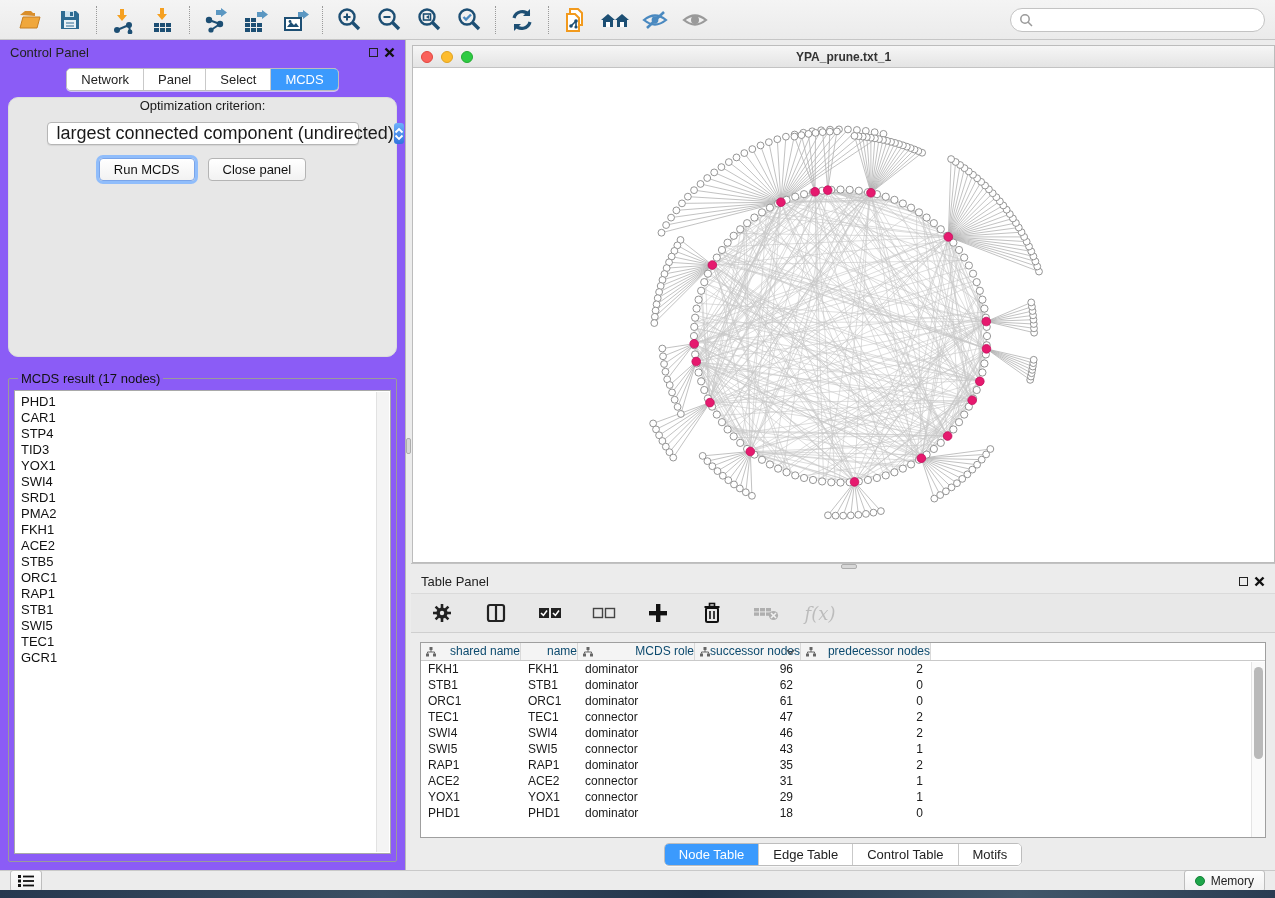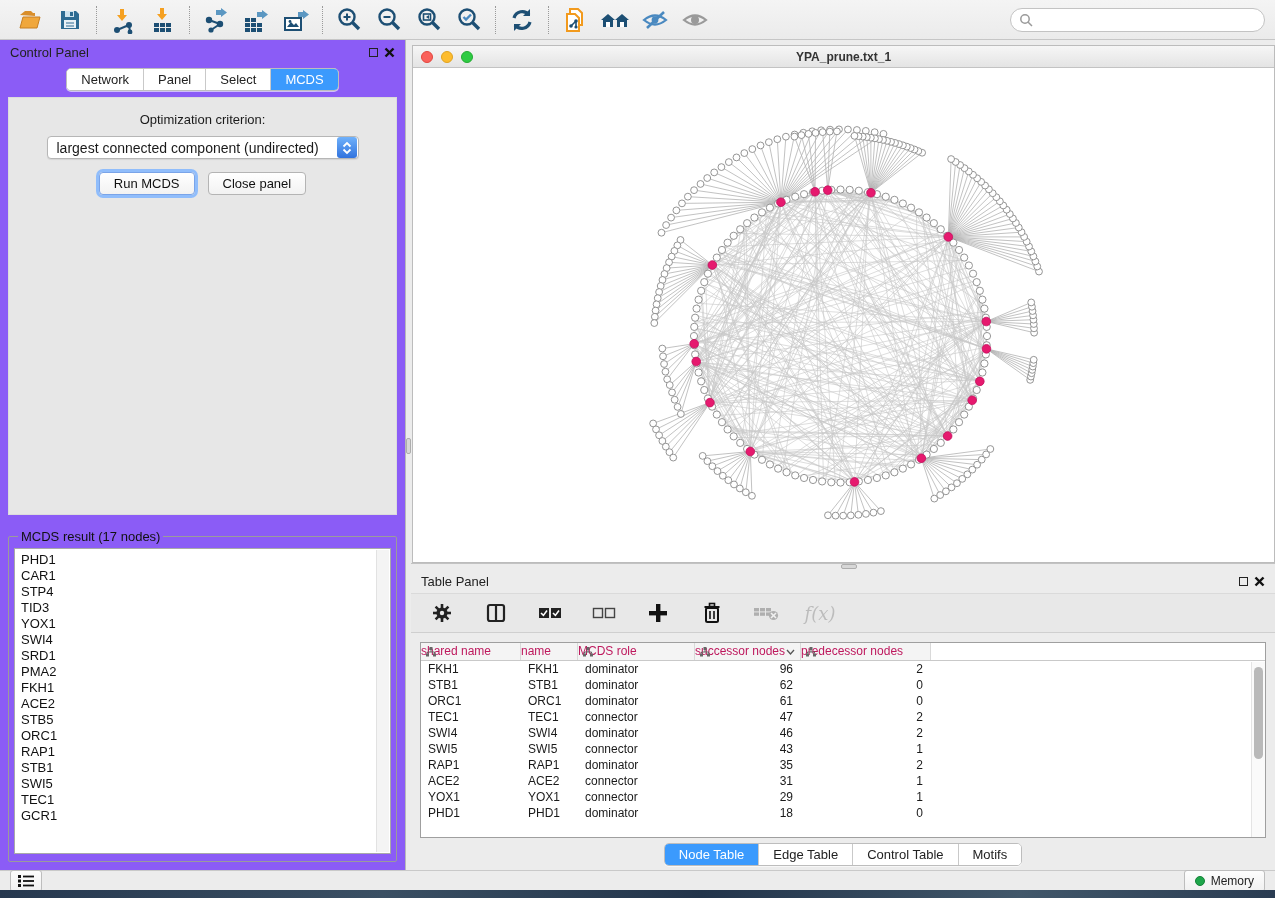--- a/index.html
+++ b/index.html
@@ -29,27 +29,27 @@
   .pt-spacer { flex:1; }
   .float-box { width:9px; height:9px; border:1.5px solid #222; display:inline-block; }
   .cp-tabs-row { display:flex; justify-content:center; margin:4px 0 6px; flex:none; }
   .seg { display:flex; border:1px solid #bdbdbd; border-radius:5px; overflow:hidden; background:#fff;
          box-shadow:0 1px 0 rgba(255,255,255,.6); }
   .seg button { border:none; border-left:1px solid #c9c9c9; background:#fff; padding:2px 14px; font-size:13px;
                 color:#222; cursor:pointer; line-height:17px; }
   .seg button:first-child { border-left:none; }
   .seg button.active { background:#3b9afd; color:#fff; }
   .cp-body { flex:1; padding:0 8px 8px; display:flex; flex-direction:column; min-height:0; }
-  .cp-inset { background:#e7e7e7; border:1px solid #dcdcdc; border-radius:0; height:418px; flex:none;
-              padding-top:14px; }
+  .cp-inset { background:#e7e7e7; border:1px solid #dcdcdc; border-radius:10px; height:260px; flex:none;
+              }
   .opt-label { text-align:center; font-size:13px; margin-bottom:9px; }
   .dropdown { margin:0 auto; width:312px; height:23px; background:#fff; border:1px solid #b6b6b6;
               border-radius:4px; display:flex; align-items:center; cursor:pointer;
               box-shadow:0 1px 1px rgba(0,0,0,.08); }
-  .dropdown .dd-text { flex:1; font-size:14px; padding-left:9px; white-space:nowrap; }
+  .dropdown .dd-text { flex:1; font-size:18px; padding-left:9px; white-space:nowrap; }
   .dd-stepper { width:20px; height:21px; border-radius:3px; background:linear-gradient(#6fb1fb,#3173de);
                 display:flex; align-items:center; justify-content:center; margin-right:1px; }
   .btn-row { display:flex; justify-content:center; gap:13px; margin-top:13px; }
   .mac-btn { background:linear-gradient(#ffffff,#f2f2f2); border:1px solid #b4b4b4; border-radius:4px;
              font-size:13px; padding:3px 14px; min-width:95px; cursor:pointer; color:#111; }
   .mac-btn.focus { box-shadow:0 0 0 3px #90bdfb; border-color:#7aa4e8; }
   .mcds-fieldset { margin-top:14px; flex:1; border:1px solid #9b9b9b; border-radius:2px; padding:4px 5px 7px;
                    min-height:0; display:flex; flex-direction:column; }
   .mcds-fieldset legend { font-size:13px; padding:0 3px; margin-left:4px; color:#111; }
   .mcds-list { flex:1; background:#fff; border:1px solid #a9a9a9; position:relative; overflow:hidden;
@@ -84,21 +84,21 @@
   .table-panel { flex:1; display:flex; flex-direction:column; min-height:0; background:#ececec; }
   .tp-toolbar { height:40px; flex:none; background:#e8e8e8; border-top:1px solid #dadada;
                 border-bottom:1px solid #cfcfcf; display:flex; align-items:center; padding:0 14px; gap:20px; }
   .tp-btn { width:34px; height:32px; border:none; background:transparent; display:flex; align-items:center;
             justify-content:center; cursor:pointer; }
   .tp-btn.disabled { opacity:.38; cursor:default; }
   .fx { font-family:"DejaVu Serif","Liberation Serif",serif; font-style:italic; font-size:18px; color:#777; }
   .tablewrap { flex:1; margin:9px 9px 0; border:1px solid #9f9f9f; background:#fff; position:relative;
                display:flex; flex-direction:column; min-height:0; overflow:hidden; }
   .t-header { display:flex; flex:none; background:#f4f4f4; border-bottom:1px solid #c9c9c9; height:18px; }
-  .hcell { position:relative; font-size:12px; color:#be185d; text-align:left; line-height:17px;
+  .hcell { position:relative; font-size:12px; color:#0c4a6e; text-align:right; line-height:17px;
            border-right:1px solid #d9d9d9; overflow:hidden; white-space:nowrap; }
   .hcell .hicon { position:absolute; left:5px; top:4px; }
   .hcell .sort { position:absolute; right:5px; top:6px; }
   .hfill { flex:1; background:#fff; border-right:none; }
   .t-body { flex:1; overflow:hidden; }
   .t-row { display:flex; height:16px; cursor:default; }
   .tcell { font-size:12px; line-height:16px; padding:0 8px 0 7px; white-space:nowrap; overflow:hidden; }
   .tcell.num { text-align:right; }
   .c0{width:100px;flex:none}.c1{width:57px;flex:none}.c2{width:117px;flex:none}
   .c3{width:106px;flex:none}.c4{width:130px;flex:none}

